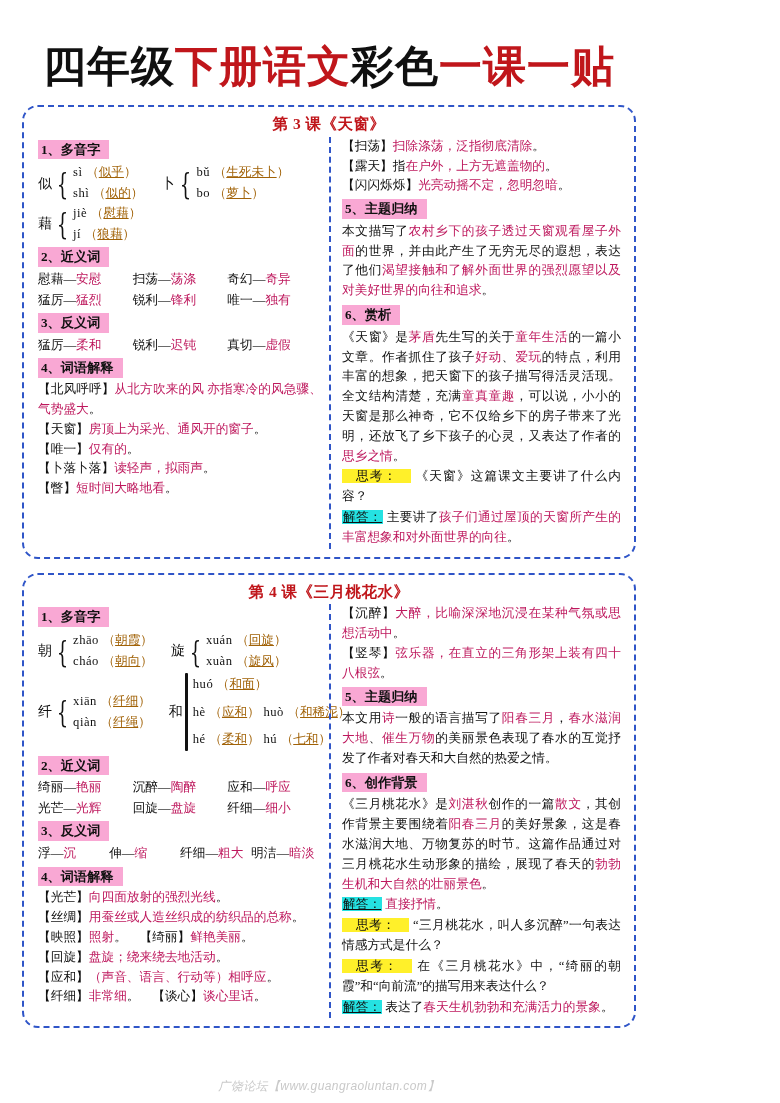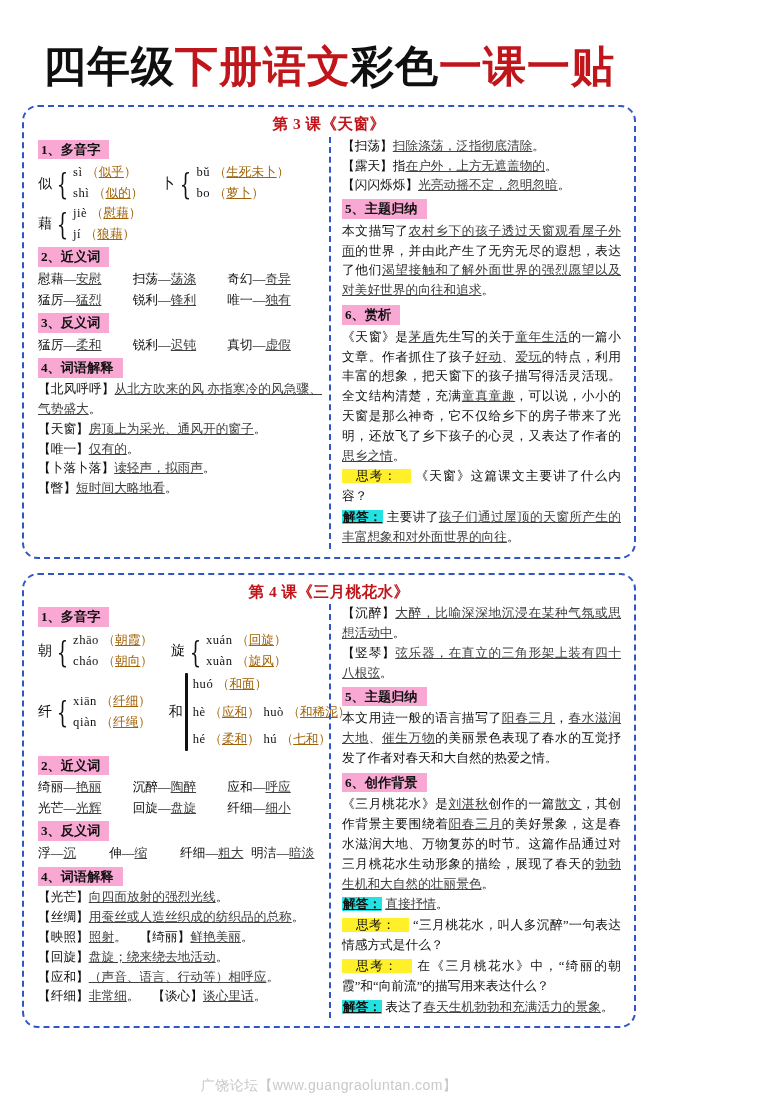--- a/index.html
+++ b/index.html
@@ -60,21 +60,21 @@
   .hd{
     display:inline-block;
     background:#f9a8d4;
     color:#111;
     font-weight:bold;
     font-size:13.2px;
     padding:1px 9px 1px 3px;
     margin:3px 0 2px 0;
     line-height:1.34;
   }
-  .u{ color:#404040; text-decoration:underline; }
+  .u{ color:#be185d; }
   .k{ color:#111; }
   .para{ font-size:12.7px; line-height:1.56; color:#111; margin:1px 0; text-align:justify;}
 
   
   .poly-row{display:flex;gap:18px;margin:4px 0 2px 0;}
   .poly{display:flex;align-items:center;font-size:12.6px;}
   .poly .ch{font-size:14px;color:#111;padding-right:1px;font-weight:500;}
   .poly .brace{
     font-size:30px;line-height:0.78;color:#111;
     font-family:"DejaVu Serif",serif;
@@ -99,28 +99,29 @@
   .pairs.c3 .p{width:33.33%;}
   .pairs.c4 .p{width:25%;}
 
   
   .def{font-size:12.7px;line-height:1.56;color:#111;margin:0;text-align:justify;}
   .def .term{color:#111;}
 
   
   .qa{font-size:12.7px;line-height:1.56;color:#111;margin:1px 0;text-align:justify;}
   .lbl-q{background:#fff02a;color:#111;padding:0 14px;font-weight:500;}
-  .lbl-a{background:#25e2e2;color:#111;text-decoration:underline;padding:0 1px;font-weight:700;}
+  .lbl-a{background:#25e2e2;color:#111;text-decoration:underline;padding:0 1px;font-weight:400;}
 
   
   .watermark{
     position:absolute;left:0;right:0;bottom:8px;
-    text-align:center;color:#c9c9c9;font-size:14px;
+    text-align:center;color:#c9c9c9;font-size:12px;
     letter-spacing:.4px;
     font-family:"Liberation Sans",sans-serif;
+    font-style:italic;
   }
 </style>
 </head>
 <body>
 
 <div class="page">
 
   <h1 class="title" id="pageTitle"><span class="t-black">四年级</span><span class="t-red">下册语文</span><span class="t-black">彩色</span><span class="t-red">一课一贴</span></h1>
 
   <div class="card">

